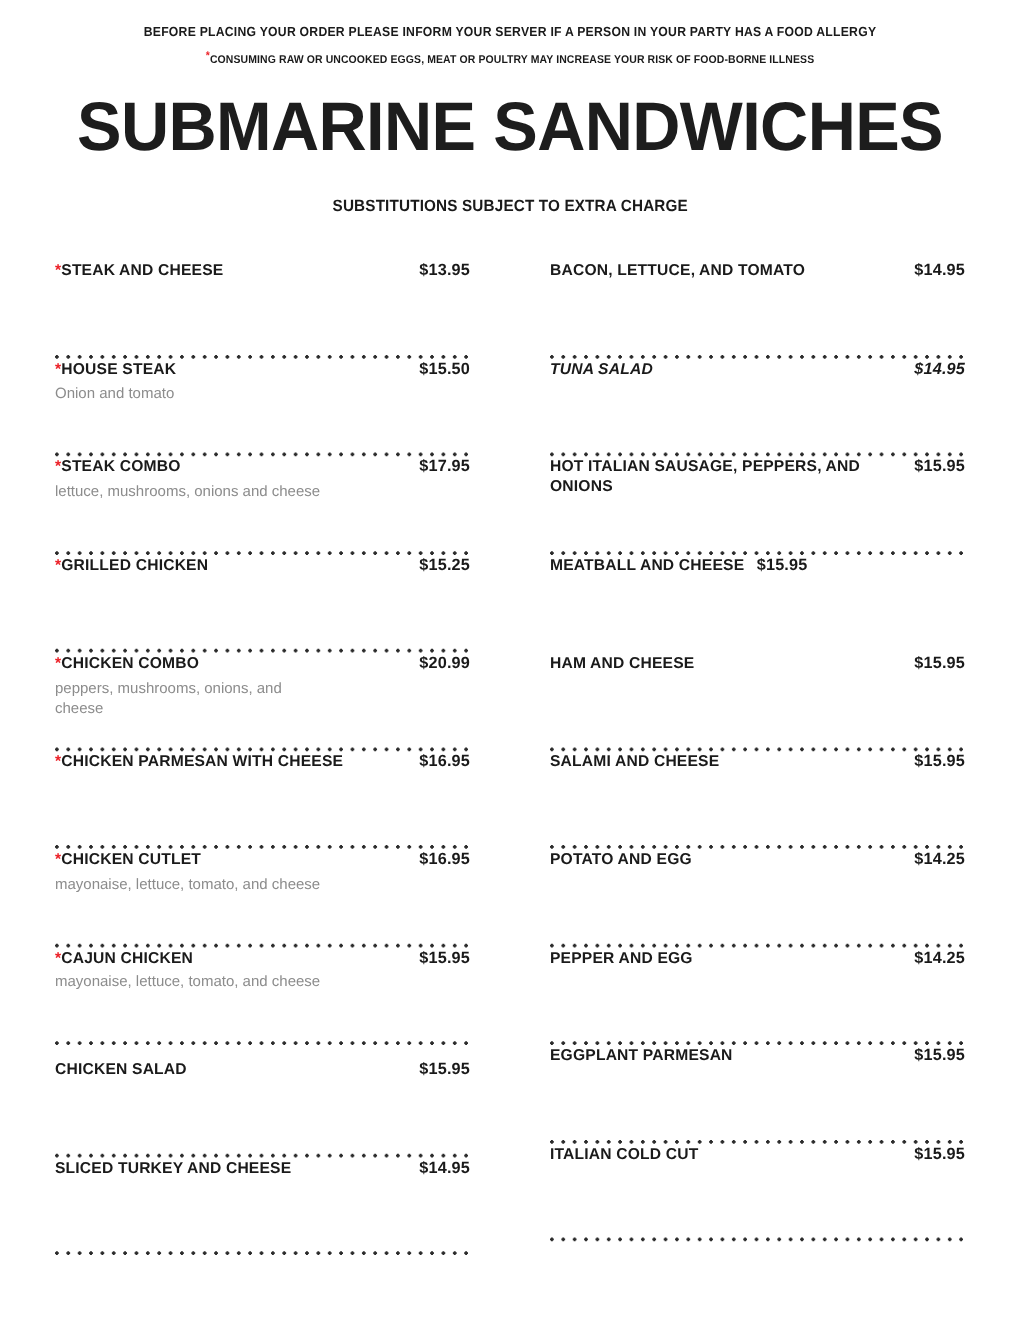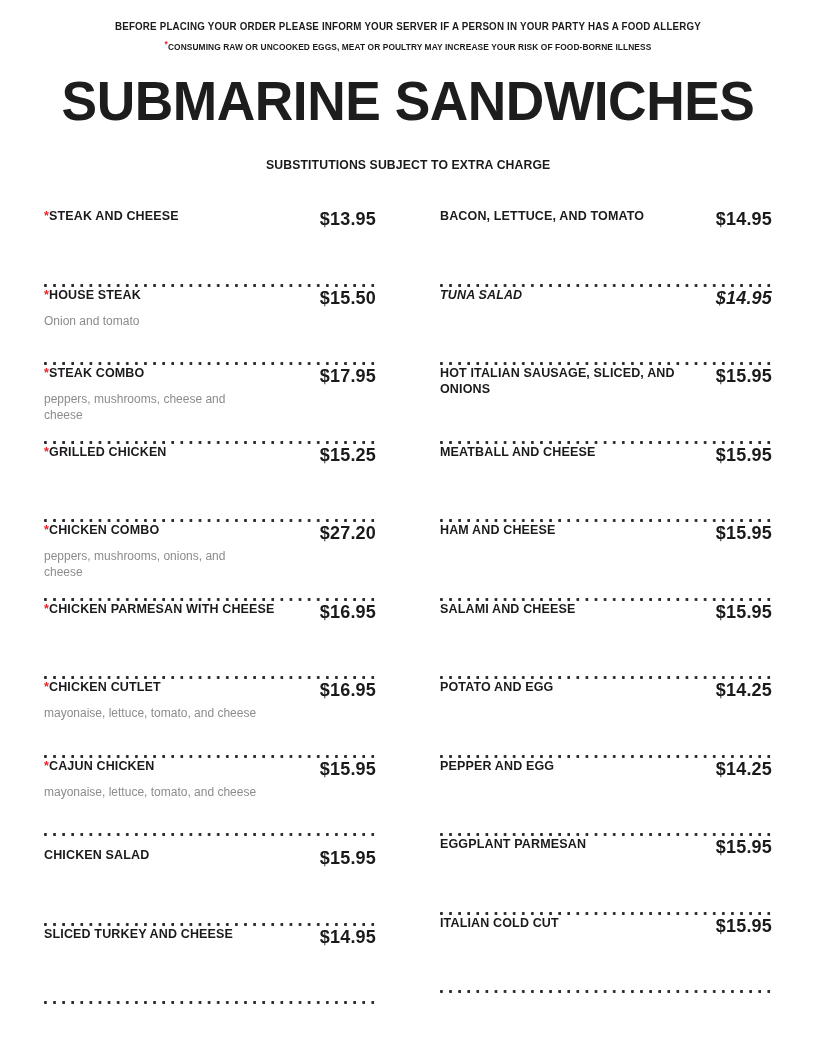--- a/index.html
+++ b/index.html
@@ -117,21 +117,21 @@
   }
   .item-name {
     font-size: 12.5px;
     font-weight: 700;
     letter-spacing: 0.012em;
     line-height: 1.28;
     color: #1a1a1a;
     max-width: 258px;
   }
   .item-price {
-    font-size: 18px;
+    font-size: 13px;
     font-weight: 700;
     letter-spacing: 0.01em;
     line-height: 1.28;
     color: #1a1a1a;
     white-space: nowrap;
     flex: 0 0 auto;
   }
   .item-desc {
     margin-top: 4px;
     font-size: 12px;
@@ -189,40 +189,40 @@
           </div>
           <div style="flex: 1 1 auto;"></div>
           <div class="sep"></div>
         </div>
         <div style="height: 78.5px; display: flex; flex-direction: column;">
           <div class="item">
             <div class="item-head">
               <div class="item-name"><span class="star">*</span>STEAK COMBO</div>
               <div class="item-price">$17.95</div>
             </div>
-            <div class="item-desc">peppers, mushrooms, cheese and cheese</div>
+            <div class="item-desc">lettuce, mushrooms, onions and cheese</div>
           </div>
           <div style="flex: 1 1 auto;"></div>
           <div class="sep"></div>
         </div>
         <div style="height: 78.5px; display: flex; flex-direction: column;">
           <div class="item">
             <div class="item-head">
               <div class="item-name"><span class="star">*</span>GRILLED CHICKEN</div>
               <div class="item-price">$15.25</div>
             </div>
           </div>
           <div style="flex: 1 1 auto;"></div>
           <div class="sep"></div>
         </div>
         <div style="height: 78.5px; display: flex; flex-direction: column;">
           <div class="item">
             <div class="item-head">
               <div class="item-name"><span class="star">*</span>CHICKEN COMBO</div>
-              <div class="item-price">$27.20</div>
+              <div class="item-price">$20.99</div>
             </div>
             <div class="item-desc">peppers, mushrooms, onions, and cheese</div>
           </div>
           <div style="flex: 1 1 auto;"></div>
           <div class="sep"></div>
         </div>
         <div style="height: 78.5px; display: flex; flex-direction: column;">
           <div class="item">
             <div class="item-head">
               <div class="item-name"><span class="star">*</span>CHICKEN PARMESAN WITH CHEESE</div>
@@ -292,28 +292,28 @@
               <div class="item-name">TUNA SALAD</div>
               <div class="item-price">$14.95</div>
             </div>
           </div>
           <div style="flex: 1 1 auto;"></div>
           <div class="sep"></div>
         </div>
         <div style="height: 78.5px; display: flex; flex-direction: column;">
           <div class="item">
             <div class="item-head">
-              <div class="item-name">HOT ITALIAN SAUSAGE, SLICED, AND ONIONS</div>
-              <div class="item-price">$15.95</div>
-            </div>
-          </div>
-          <div style="flex: 1 1 auto;"></div>
-          <div class="sep"></div>
-        </div>
-        <div style="height: 78.5px; display: flex; flex-direction: column;">
+              <div class="item-name">HOT ITALIAN SAUSAGE, PEPPERS, AND ONIONS</div>
+              <div class="item-price">$15.95</div>
+            </div>
+          </div>
+          <div style="flex: 1 1 auto;"></div>
+          <div class="sep"></div>
+        </div>
+        <div style="height: 78.5px; display: flex; flex-direction: row;">
           <div class="item">
             <div class="item-head">
               <div class="item-name">MEATBALL AND CHEESE</div>
               <div class="item-price">$15.95</div>
             </div>
           </div>
           <div style="flex: 1 1 auto;"></div>
           <div class="sep"></div>
         </div>
         <div style="height: 78.5px; display: flex; flex-direction: column;">

